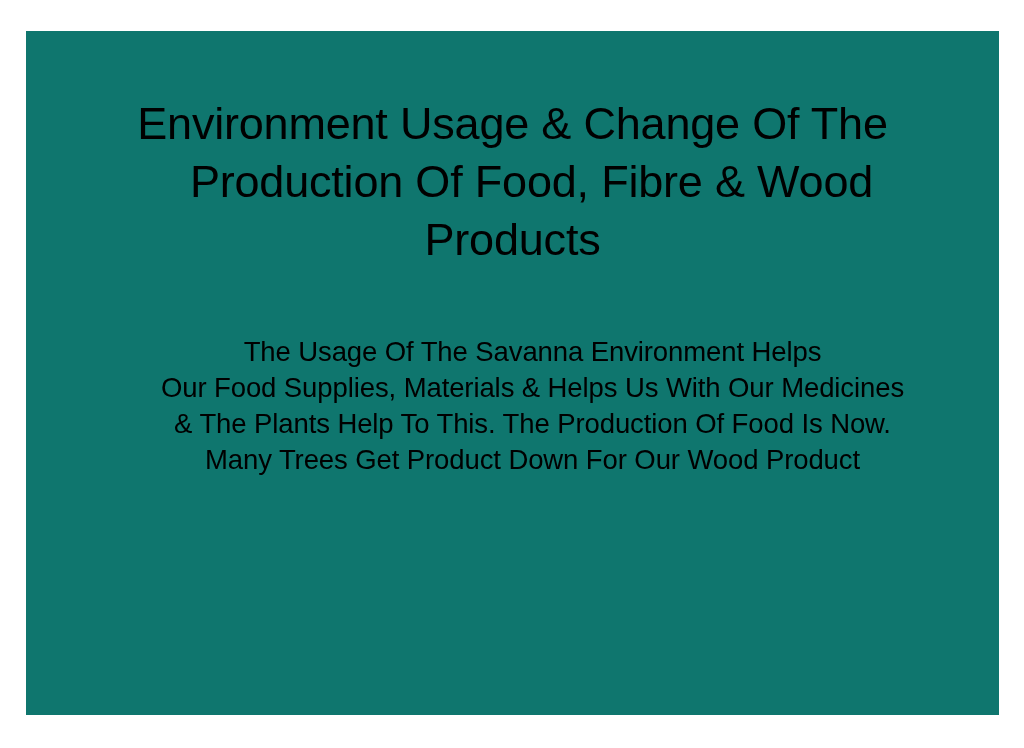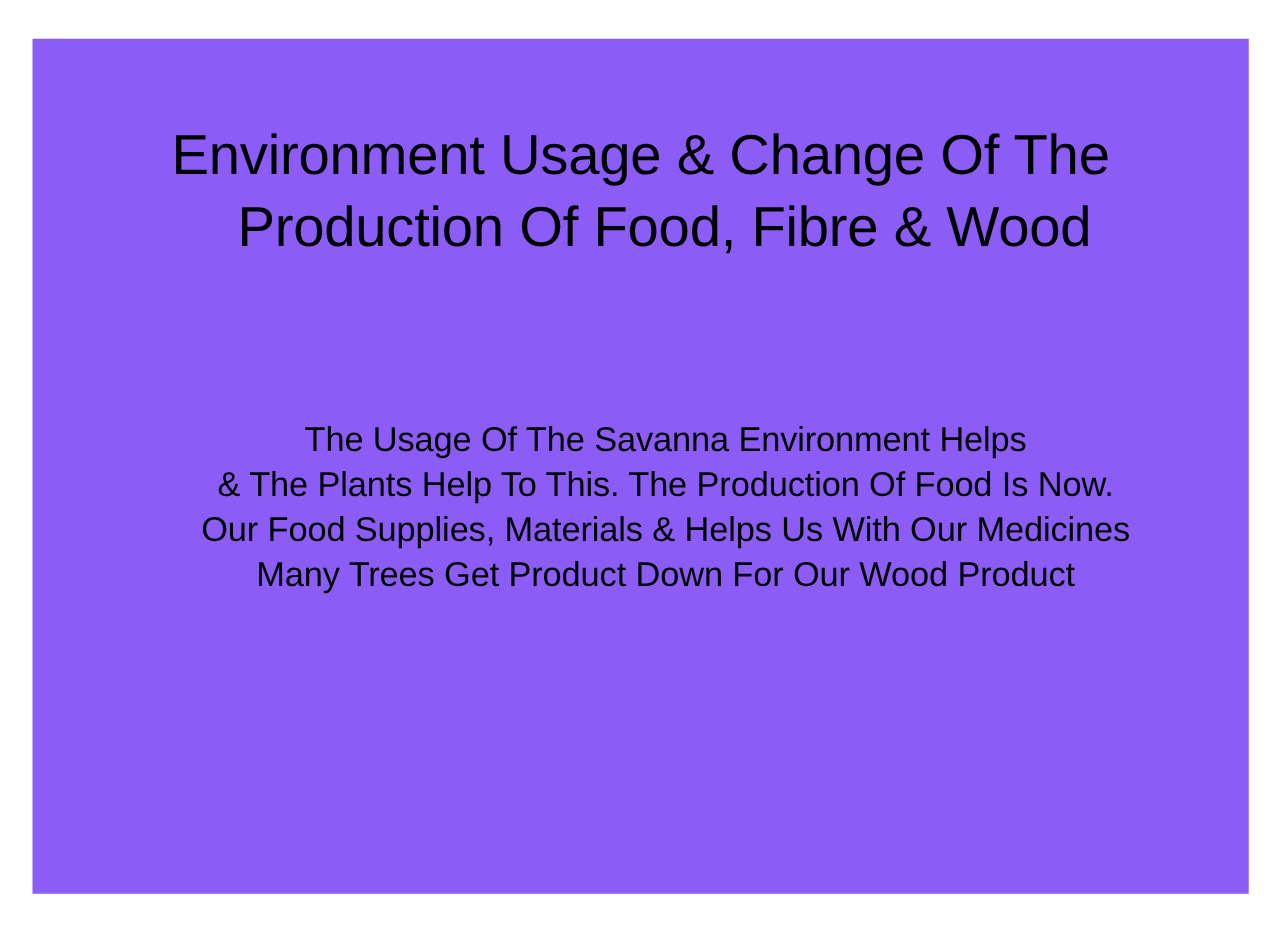--- a/index.html
+++ b/index.html
@@ -74,29 +74,30 @@
     line-height: 36px;
     letter-spacing: -0.1px;
     white-space: nowrap;
   }
 </style>
 </head>
 <body>
 
 <div class="slide-canvas" style="background: rgb(255, 255, 255);">
 
-  <div class="slide-panel" style="background: #8b5cf6;">
+  <div class="slide-panel" style="background: #0f766e;">
 
     <div class="title-block">
       <span class="title-line" style="color: rgb(0, 0, 0);">Environment Usage &amp; Change Of The</span>
       <span class="title-line" style="color: rgb(0, 0, 0); margin-left: 38px;">Production Of Food, Fibre &amp; Wood</span>
+      <span class="title-line" style="color: rgb(0, 0, 0);">Products</span>
     </div>
 
     <div class="body-block">
       <span class="body-line" style="color: rgb(0, 0, 0);">The Usage Of The Savanna Environment Helps</span>
+      <span class="body-line" style="color: rgb(0, 0, 0);">Our Food Supplies, Materials &amp; Helps Us With Our Medicines</span>
       <span class="body-line" style="color: rgb(0, 0, 0);">&amp; The Plants Help To This. The Production Of Food Is Now.</span>
-      <span class="body-line" style="color: rgb(0, 0, 0);">Our Food Supplies, Materials &amp; Helps Us With Our Medicines</span>
       <span class="body-line" style="color: rgb(0, 0, 0);">Many Trees Get Product Down For Our Wood Product</span>
     </div>
 
   </div>
 
 </div>
 
 </body></html>

